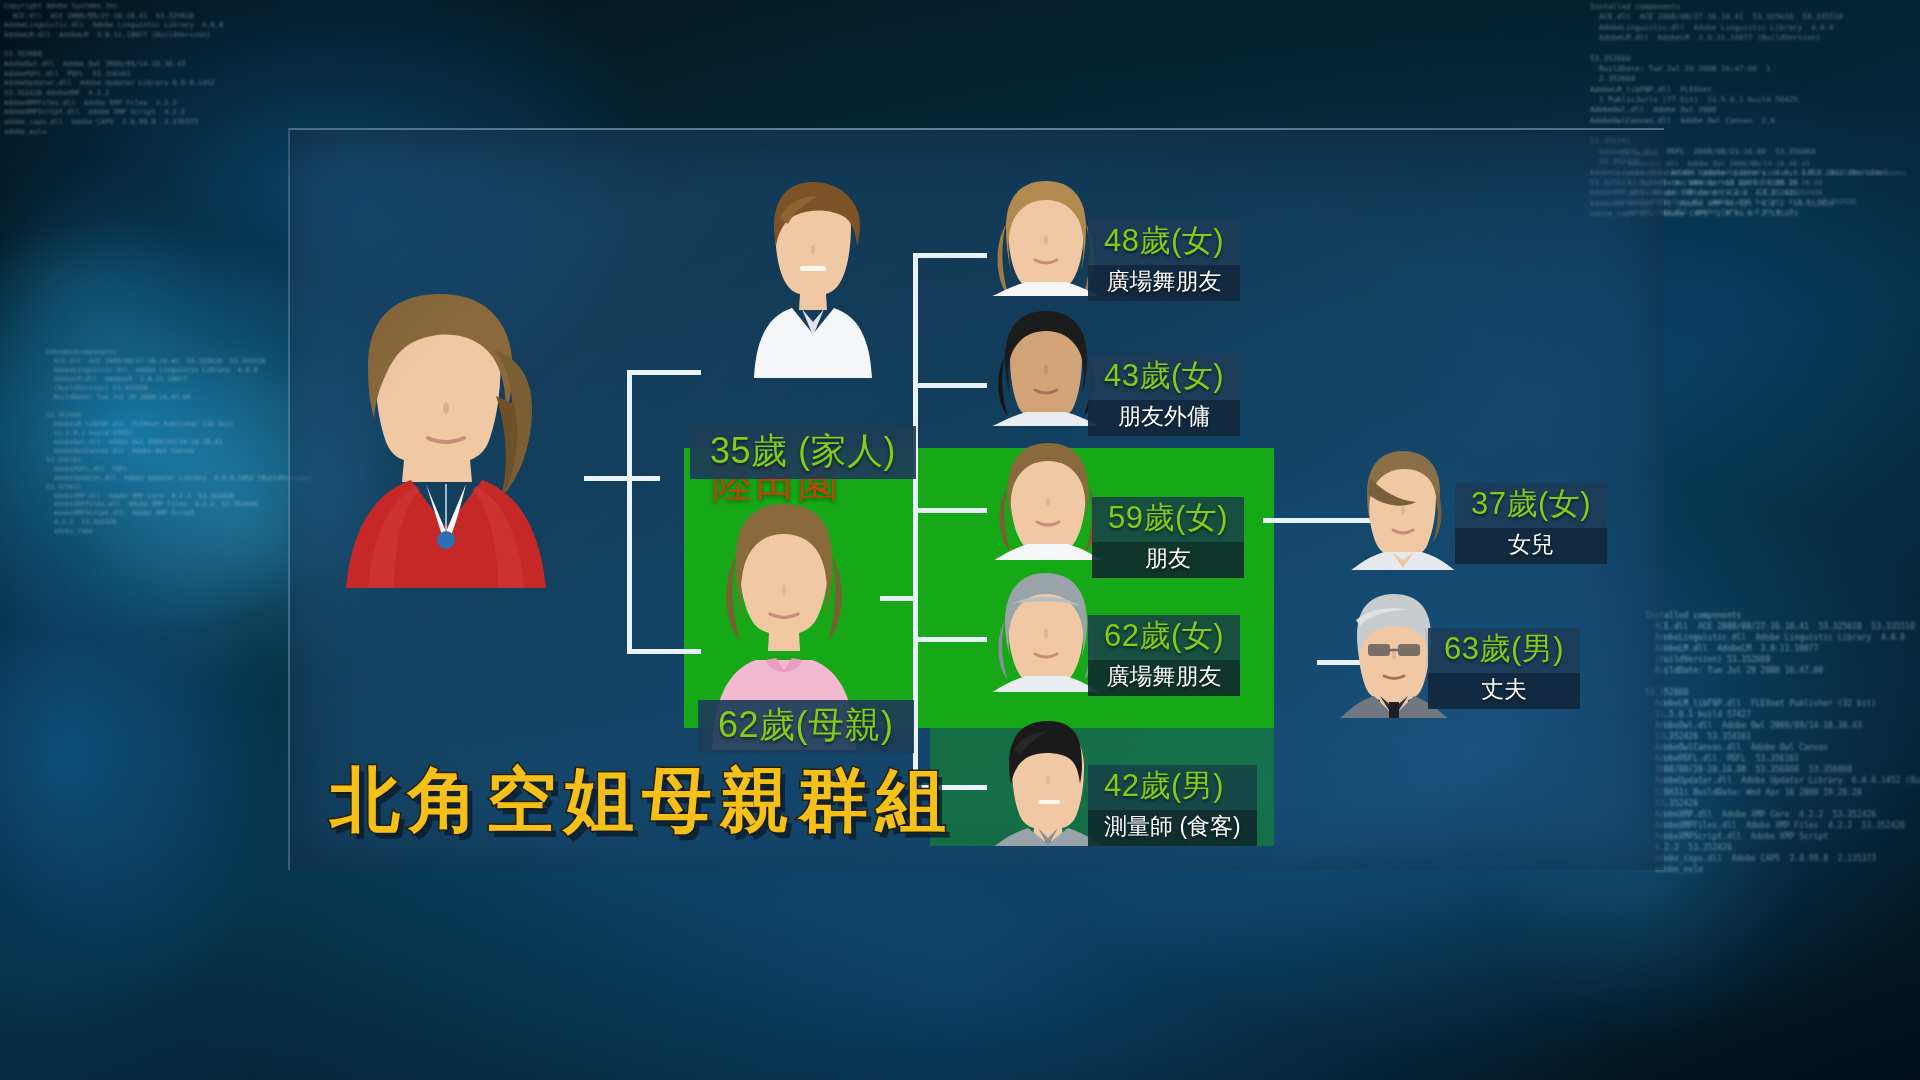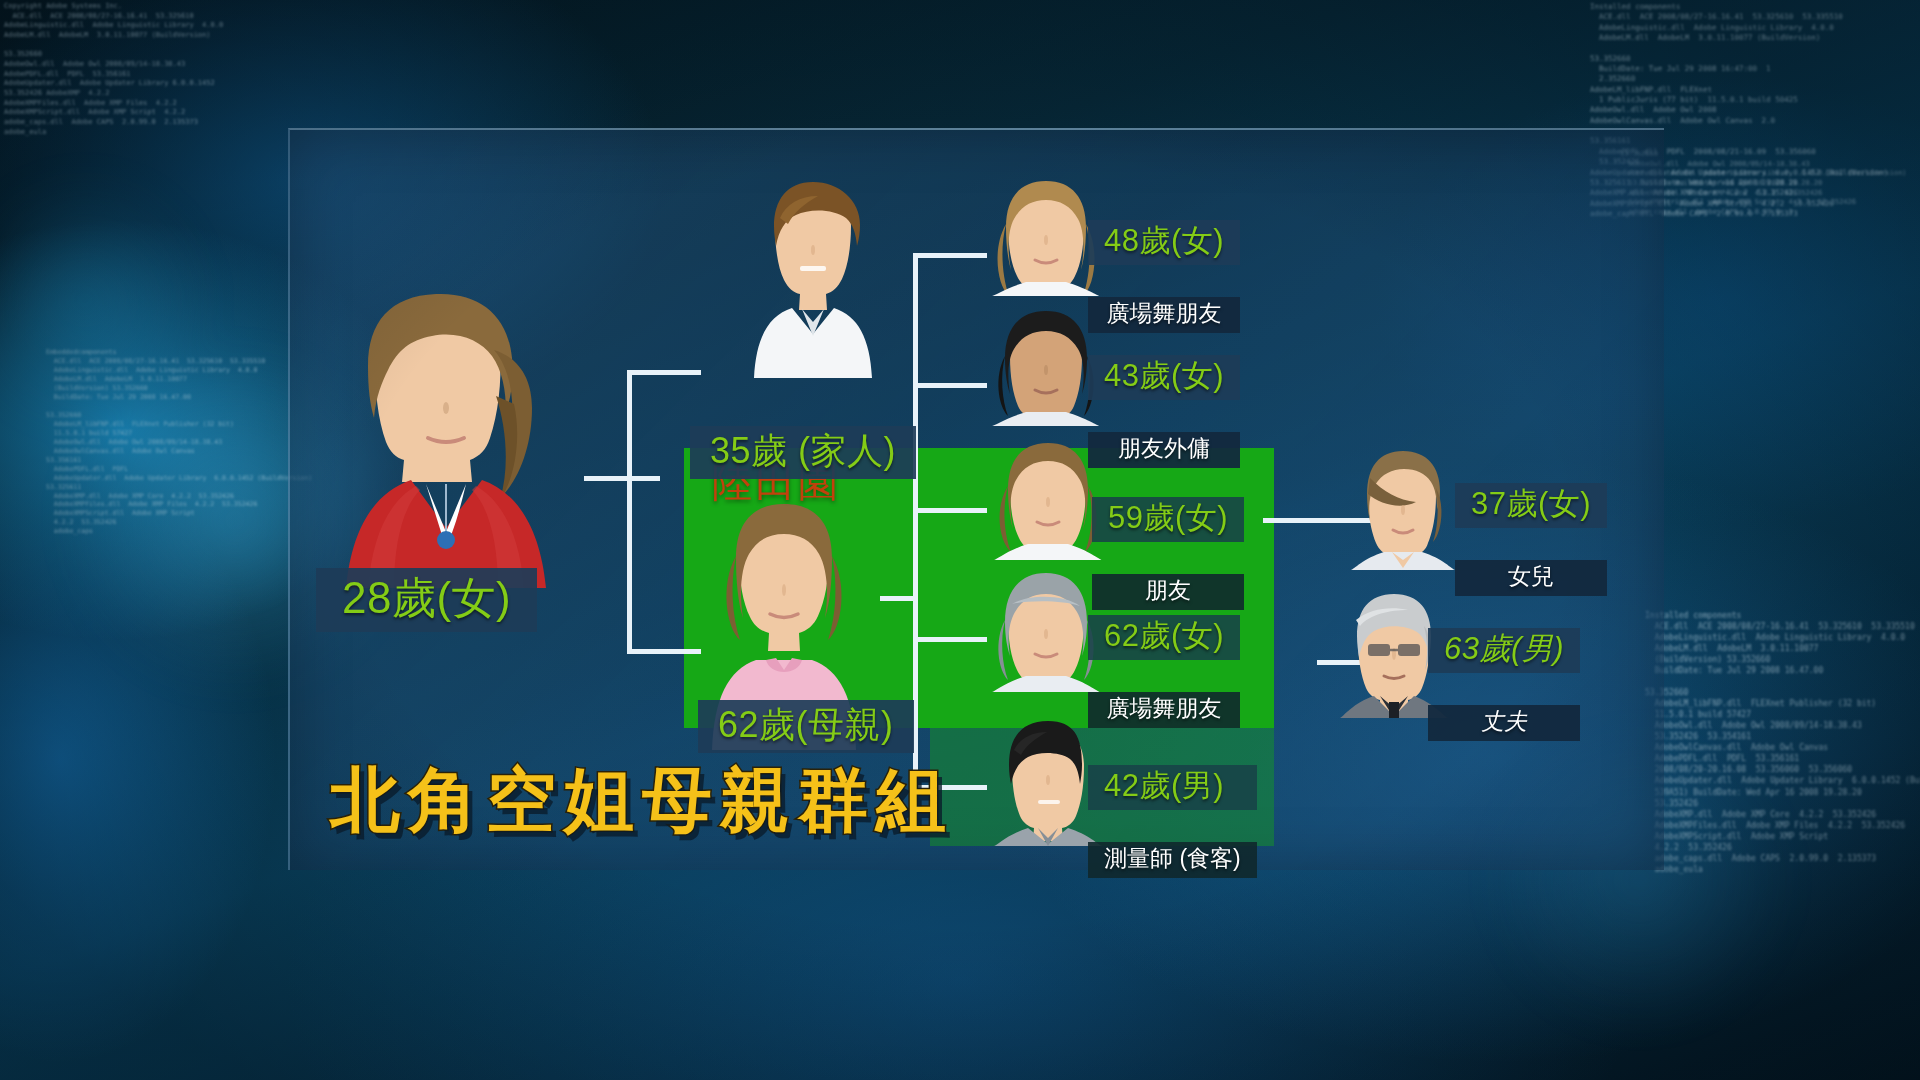--- a/index.html
+++ b/index.html
@@ -76,21 +76,20 @@
     text-shadow:0 2px 3px rgba(0,0,0,.55);
     white-space:nowrap;
   }
   .lbl-role{
     background:rgba(18,40,62,.94);
     color:#ffffff; text-align:center;
     padding:3px 16px 6px;
     font-size:23px; line-height:1.15;
     text-shadow:0 2px 3px rgba(0,0,0,.55);
     white-space:nowrap;
-    margin-top:32px;
   }
   .lbl.big .lbl-age{ font-size:44px; padding:6px 26px 10px; }
   .lbl.big .lbl-role{ font-size:34px; padding:5px 26px 9px; }
   .lbl.mid .lbl-age{ font-size:36px; padding:5px 20px 8px; }
 
   
   .lbl.on-green .lbl-age{ background:rgba(24,66,72,.88); }
   .lbl.on-green .lbl-role{ background:rgba(16,40,44,.90); }
 
   
@@ -346,21 +345,20 @@
   <rect x="32" y="54" width="22" height="12" rx="3" fill="#2b3440" opacity=".6"></rect>
   <rect x="62" y="54" width="22" height="12" rx="3" fill="#2b3440" opacity=".6"></rect>
   <path d="M54 60h8" stroke="#2b3440" stroke-width="2.5" opacity=".6"></path>
   <path d="M48 86q10 5 20 0" stroke="#a6705c" stroke-width="3" fill="none" stroke-linecap="round"></path>
   <path d="M38 106 C18 112 6 128 4 128 H112 C110 128 96 112 78 106 L58 126 Z" fill="#6f7780"></path>
   <path d="M44 106 L58 128 L72 106 L58 118 Z" fill="#2b2f36"></path>
   <rect x="53" y="112" width="10" height="16" fill="#1c2026"></rect>
 </svg>
 
 <div class="lbl big" style="left:316px; top:568px;">
-  <div class="lbl-age">28歲(女)</div>
 </div>
 
 <div class="lbl mid" style="left:690px; top:405px;margin-top:21px;">
   <div class="lbl-age">35歲 (家人)</div>
 </div>
 
 <div class="lbl mid" style="left:698px; top:700px;">
   <div class="lbl-age">62歲(母親)</div>
 </div>
 
@@ -387,20 +385,20 @@
 <div class="lbl on-green" style="left:1088px; top:765px;">
   <div class="lbl-age">42歲(男)</div>
   <div class="lbl-role">測量師 (食客)</div>
 </div>
 
 <div class="lbl" style="left:1418px; top:483px;padding-left:37px;">
   <div class="lbl-age">37歲(女)</div>
   <div class="lbl-role">女兒</div>
 </div>
 
-<div class="lbl" style="left:1428px; top:628px;font-style:italic;">
+<div class="lbl" style="left:1428px; top:628px;">
   <div class="lbl-age">63歲(男)</div>
   <div class="lbl-role">丈夫</div>
 </div>
 
 <div id="title">北角空姐母親群組</div>
 
 <div id="vignette"></div>
 
 </body></html>

